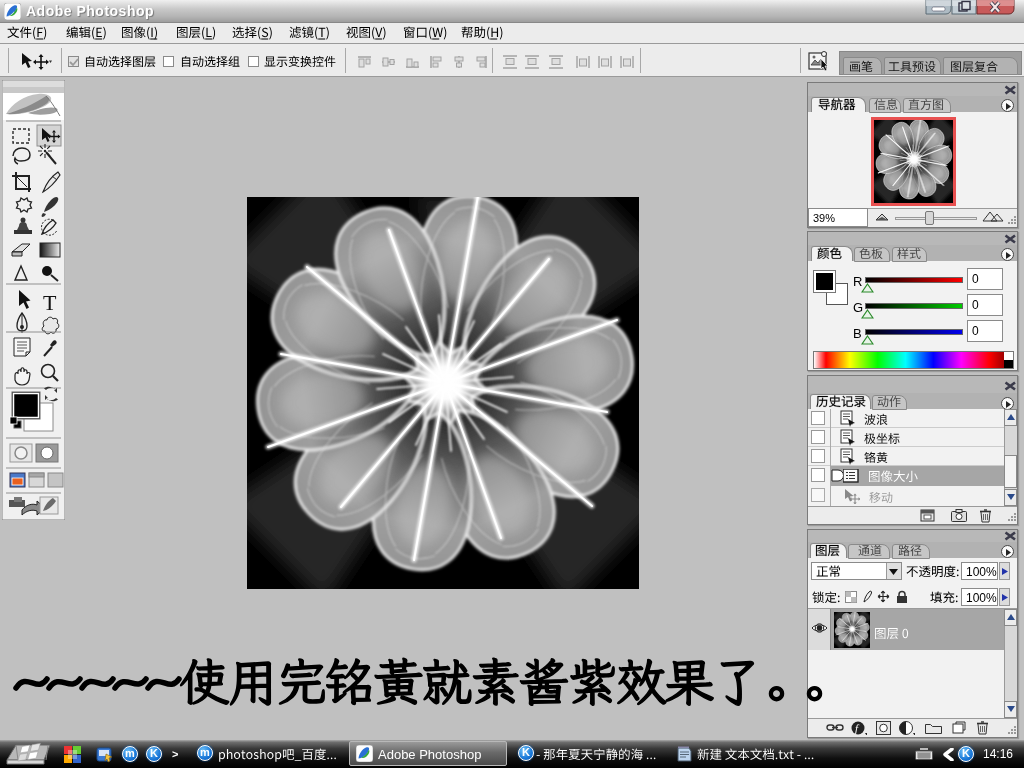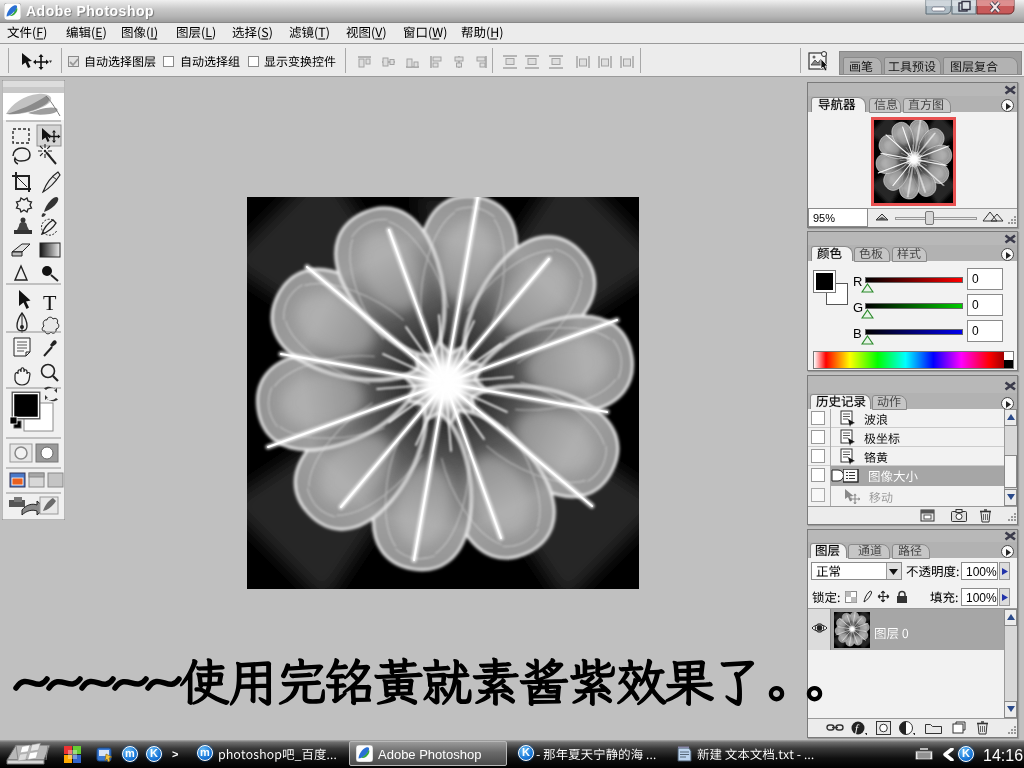--- a/index.html
+++ b/index.html
@@ -370,21 +370,21 @@
 <div class="abs" style="left:808px;top:112px;width:209px;height:115px;background:#f2f2f2"></div>
 <div class="abs" style="left:1001px;top:99px;width:13px;height:13px;border-radius:50%;background:#fafafa;border:1px solid #444"></div>
 <svg class="abs" style="left:1005px;top:103px" width="7" height="7">
     <path d="M1,0 L6,3.5 L1,7 Z" fill="#222"></path>
   </svg>
 <div class="abs" style="left:871px;top:117px;width:85px;height:89px;border:3px solid #e85050;background:#000"></div>
 <svg class="abs" style="left:874px;top:120px" width="79" height="83" viewBox="0 0 392 392" preserveAspectRatio="none">
     <use href="#flower"></use>
   </svg>
 <div class="abs" style="left:808px;top:208px;width:209px;height:19px;background:#ececec;border-top:1px solid #9a9a9a"></div>
-<div class="abs" style="left:808px;top:208px;width:60px;height:19px;background:#fff;border:1px solid #8a8a8a;font-size:11px;padding:3px 0 0 4px">95%</div>
+<div class="abs" style="left:808px;top:208px;width:60px;height:19px;background:#fff;border:1px solid #8a8a8a;font-size:11px;padding:3px 0 0 4px">39%</div>
 <svg class="abs" style="left:874px;top:213px" width="16" height="8">
     <path d="M2,7 L8,1 L14,7 Z" fill="#d8d8d8" stroke="#333"></path>
     <path d="M2,7 L8,4 L14,7" fill="#555"></path>
   </svg>
 <div class="abs" style="left:895px;top:217px;width:82px;height:3px;background:#e8e8e8;border:1px solid #999"></div>
 <div class="abs" style="left:925px;top:211px;width:9px;height:14px;background:#d6d6d6;border:1px solid #777;border-radius:2px"></div>
 <svg class="abs" style="left:982px;top:210px" width="22" height="12">
     <path d="M1,11 L8,2 L15,11 Z M9,11 L15,4 L21,11 Z" fill="#e8e8e8" stroke="#333"></path>
   </svg>
 <svg class="abs" style="left:1008px;top:216px" width="10" height="10">
@@ -675,21 +675,21 @@
 <svg class="abs" style="left:915px;top:748px" width="18" height="12">
     <rect x="0.5" y="3" width="17" height="8.5" rx="1" fill="#e8e8e8" stroke="#555"></rect>
     <path d="M2,5 h14 M2,7 h14 M2,9 h14 M4,5 v6 M6,5 v6 M8,5 v6 M10,5 v6 M12,5 v6 M14,5 v6" stroke="#555" stroke-width="0.7"></path>
     <path d="M5,1 h8" stroke="#e8e8e8" stroke-width="1.5"></path>
   </svg>
 <svg class="abs" style="left:942px;top:748px" width="12" height="13">
     <path d="M10,1 L3,6.5 L10,12" stroke="#fff" stroke-width="3.5" fill="none" stroke-linecap="round" stroke-linejoin="round"></path>
   </svg>
 <div class="tico abs" style="left:958px;top:746px;width:16px;height:16px;background:radial-gradient(circle at 35% 30%,#6cc0f8,#1a78d8 60%,#0a5ab8);border:1.5px solid #fff;box-shadow:0 0 2px #06c"></div>
 <div class="abs" style="left:958px;top:747px;width:16px;text-align:center;font-size:11px;font-weight:bold;color:#fff">K</div>
-<div class="abs" style="left:983px;top:747px;font-size:16px;color:#fff">14:16</div>
+<div class="abs" style="left:983px;top:747px;font-size:12px;color:#fff">14:16</div>
 <svg class="abs" style="left:0;top:0;z-index:100;pointer-events:none" width="1024" height="768">
     <g fill="#000">
       <use href="#g0" transform="translate(7.0,37.0) scale(0.01250,-0.01250)"></use>
       <use href="#g1" transform="translate(19.5,37.0) scale(0.01250,-0.01250)"></use>
       <use href="#g2" transform="translate(32.0,37.0) scale(0.01250,-0.01250)"></use>
       <use href="#g3" transform="translate(36.2,37.0) scale(0.01250,-0.01250)"></use>
       <use href="#g4" transform="translate(43.1,37.0) scale(0.01250,-0.01250)"></use>
     </g>
     <g fill="#000">
       <use href="#g5" transform="translate(66.0,37.0) scale(0.01250,-0.01250)"></use>

